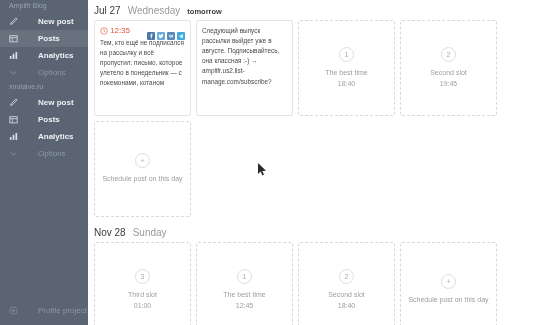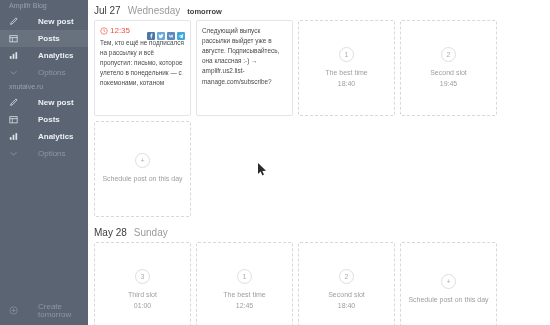--- a/index.html
+++ b/index.html
@@ -245,21 +245,21 @@
 
     <div class="bottom-nav">
       <div class="nav-item muted">
         <span class="nav-ico">
           <svg width="9" height="9" viewBox="0 0 16 16">
               <circle cx="8" cy="8" r="6.5" fill="none" stroke="#8d97a5" stroke-width="1.2"></circle>
               <line x1="8" y1="4.5" x2="8" y2="11.5" stroke="#8d97a5" stroke-width="1.2"></line>
               <line x1="4.5" y1="8" x2="11.5" y2="8" stroke="#8d97a5" stroke-width="1.2"></line>
             </svg>
         </span>
-        <span>Create tomorrow</span>
+        <span>Profile project</span>
       </div>
     </div>
   </aside>
 
   <main class="main">
 
     <div class="day-header">
       <span class="day-date">Jul 27</span>
       <span class="day-weekday">Wednesday</span>
       <span class="day-rel">tomorrow</span>
@@ -336,21 +336,21 @@
     <div class="row">
       <div class="cell">
         <div class="slot">
           <div class="slot-badge plus">+</div>
           <div class="slot-label">Schedule post on this day</div>
         </div>
       </div>
     </div>
 
     <div class="day-header" style="padding-top:10px;">
-      <span class="day-date">May 28</span>
+      <span class="day-date">Nov 28</span>
       <span class="day-weekday">Sunday</span>
       <span class="day-rel"></span>
     </div>
 
     <div class="row">
       <div class="cell">
         <div class="slot">
           <div class="slot-badge">3</div>
           <div class="slot-label">Third slot</div>
           <div class="slot-time">01:00</div>

